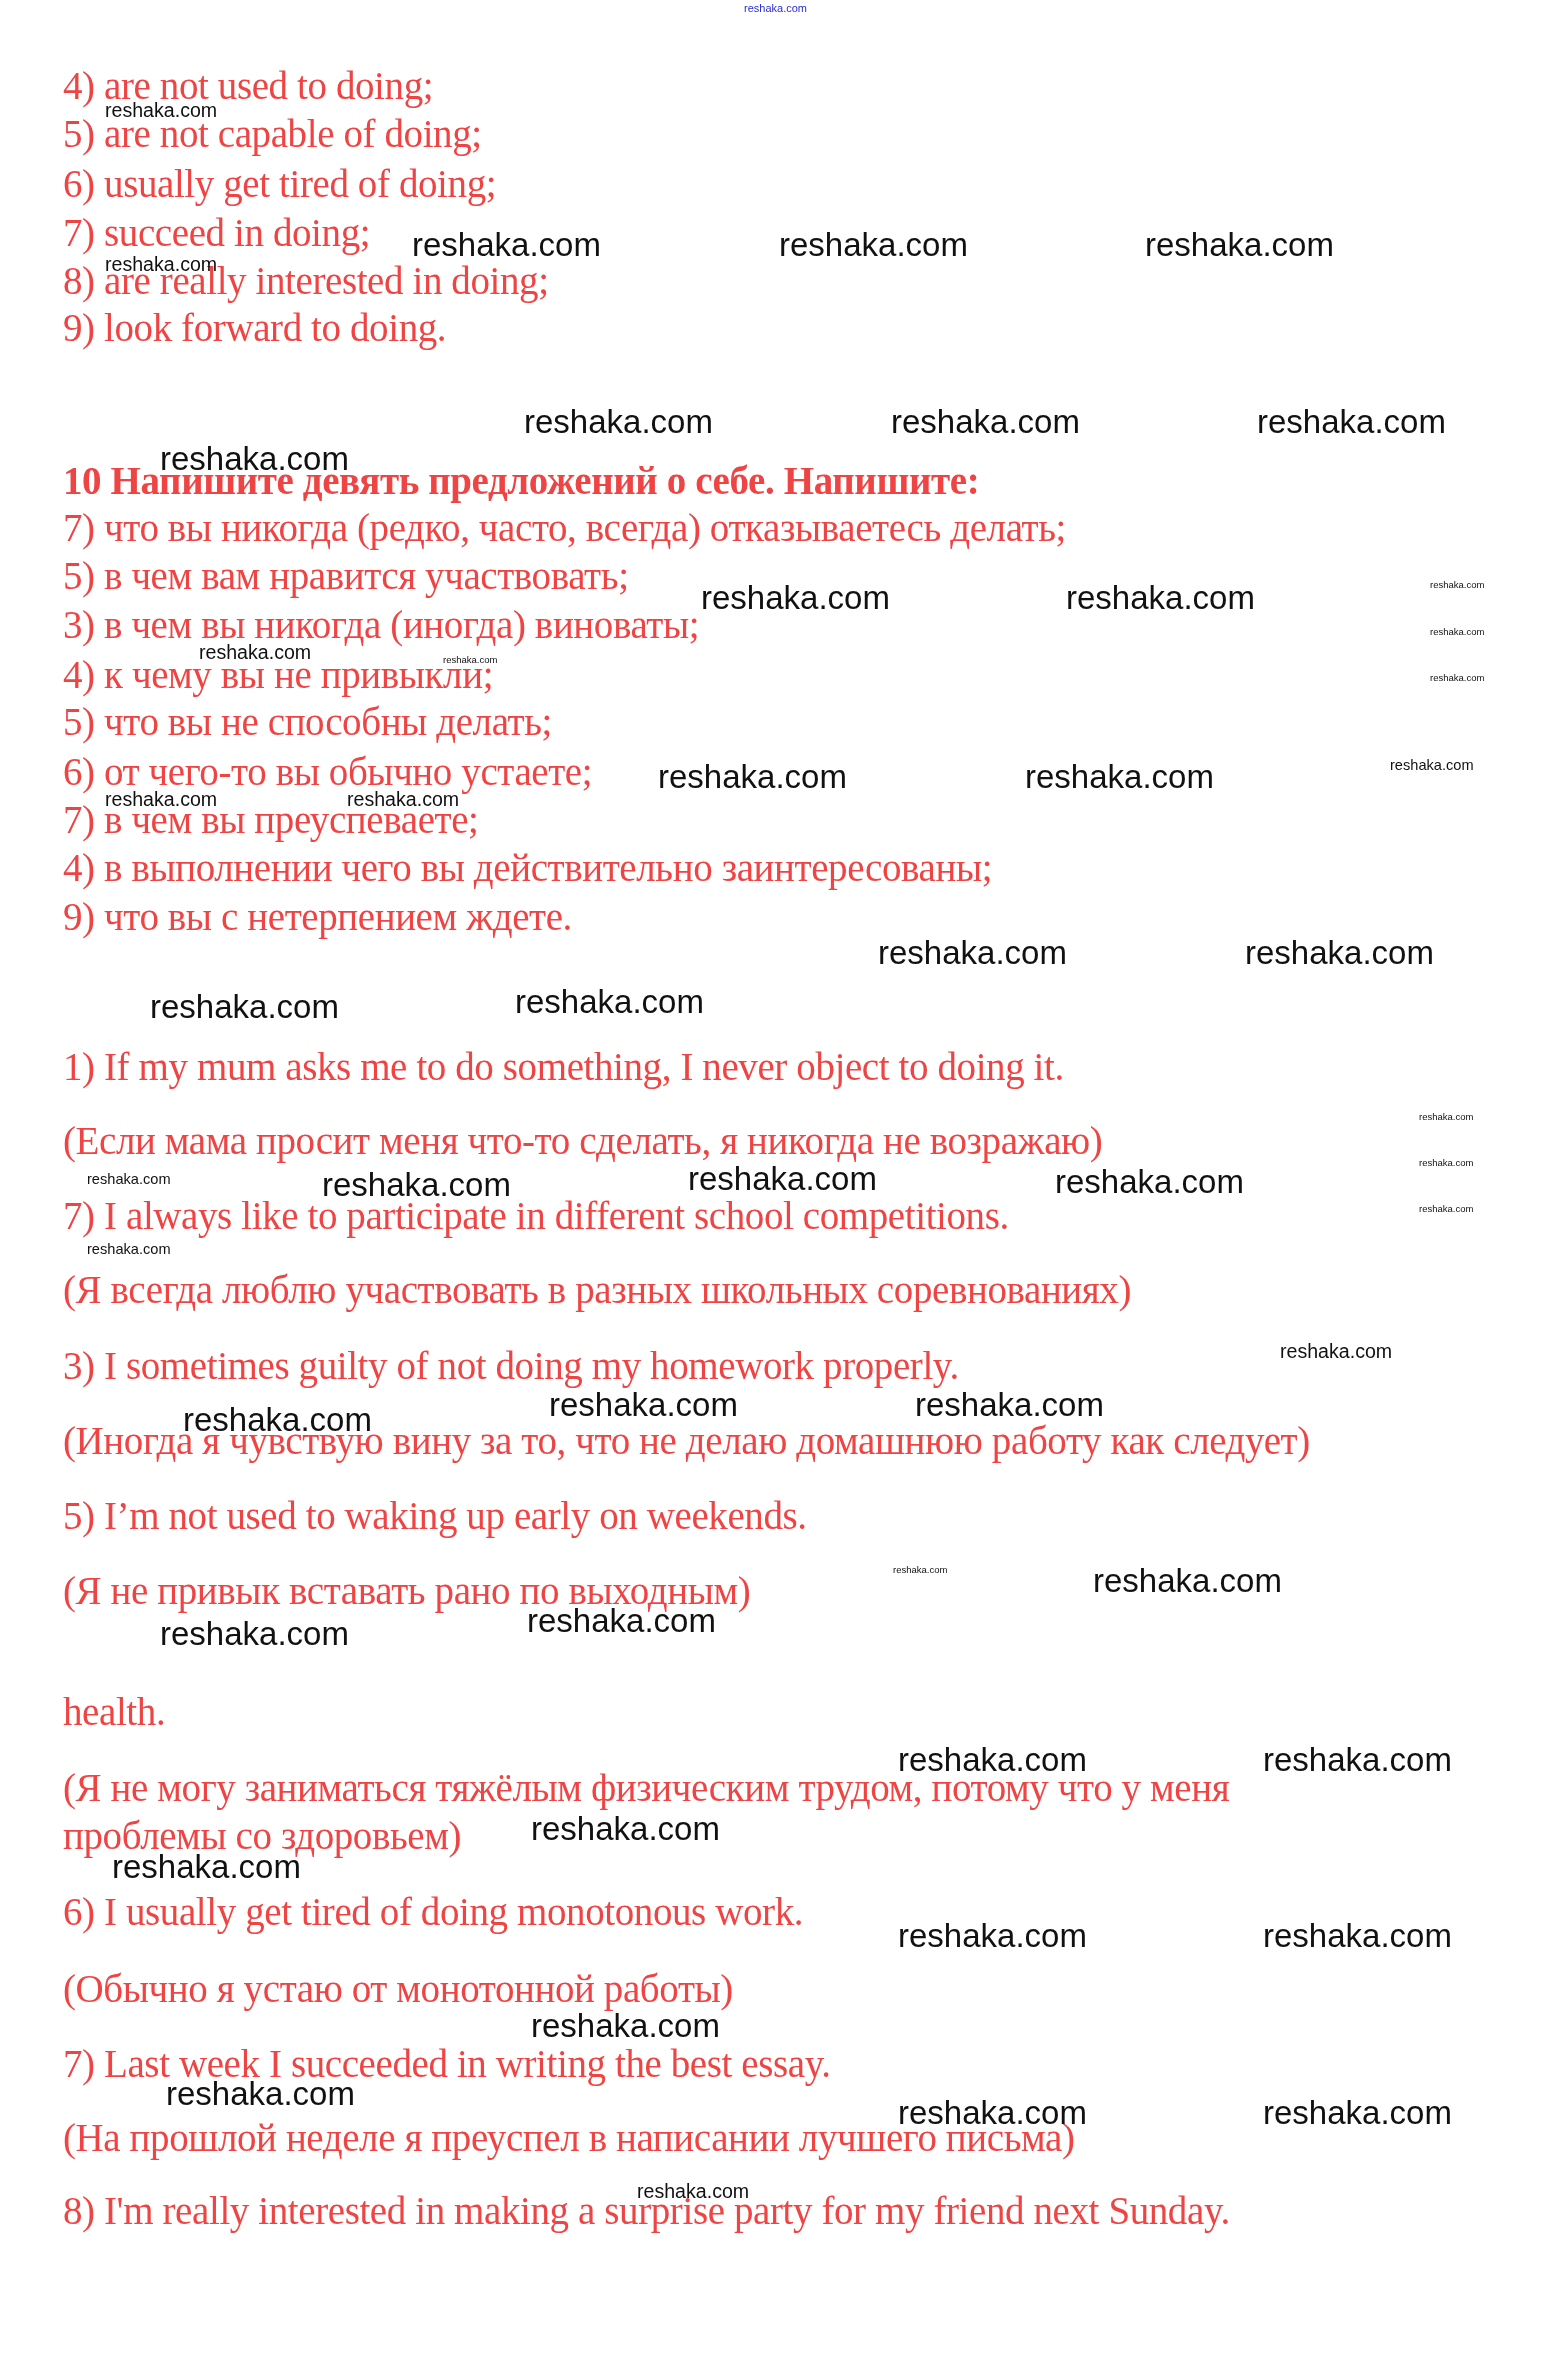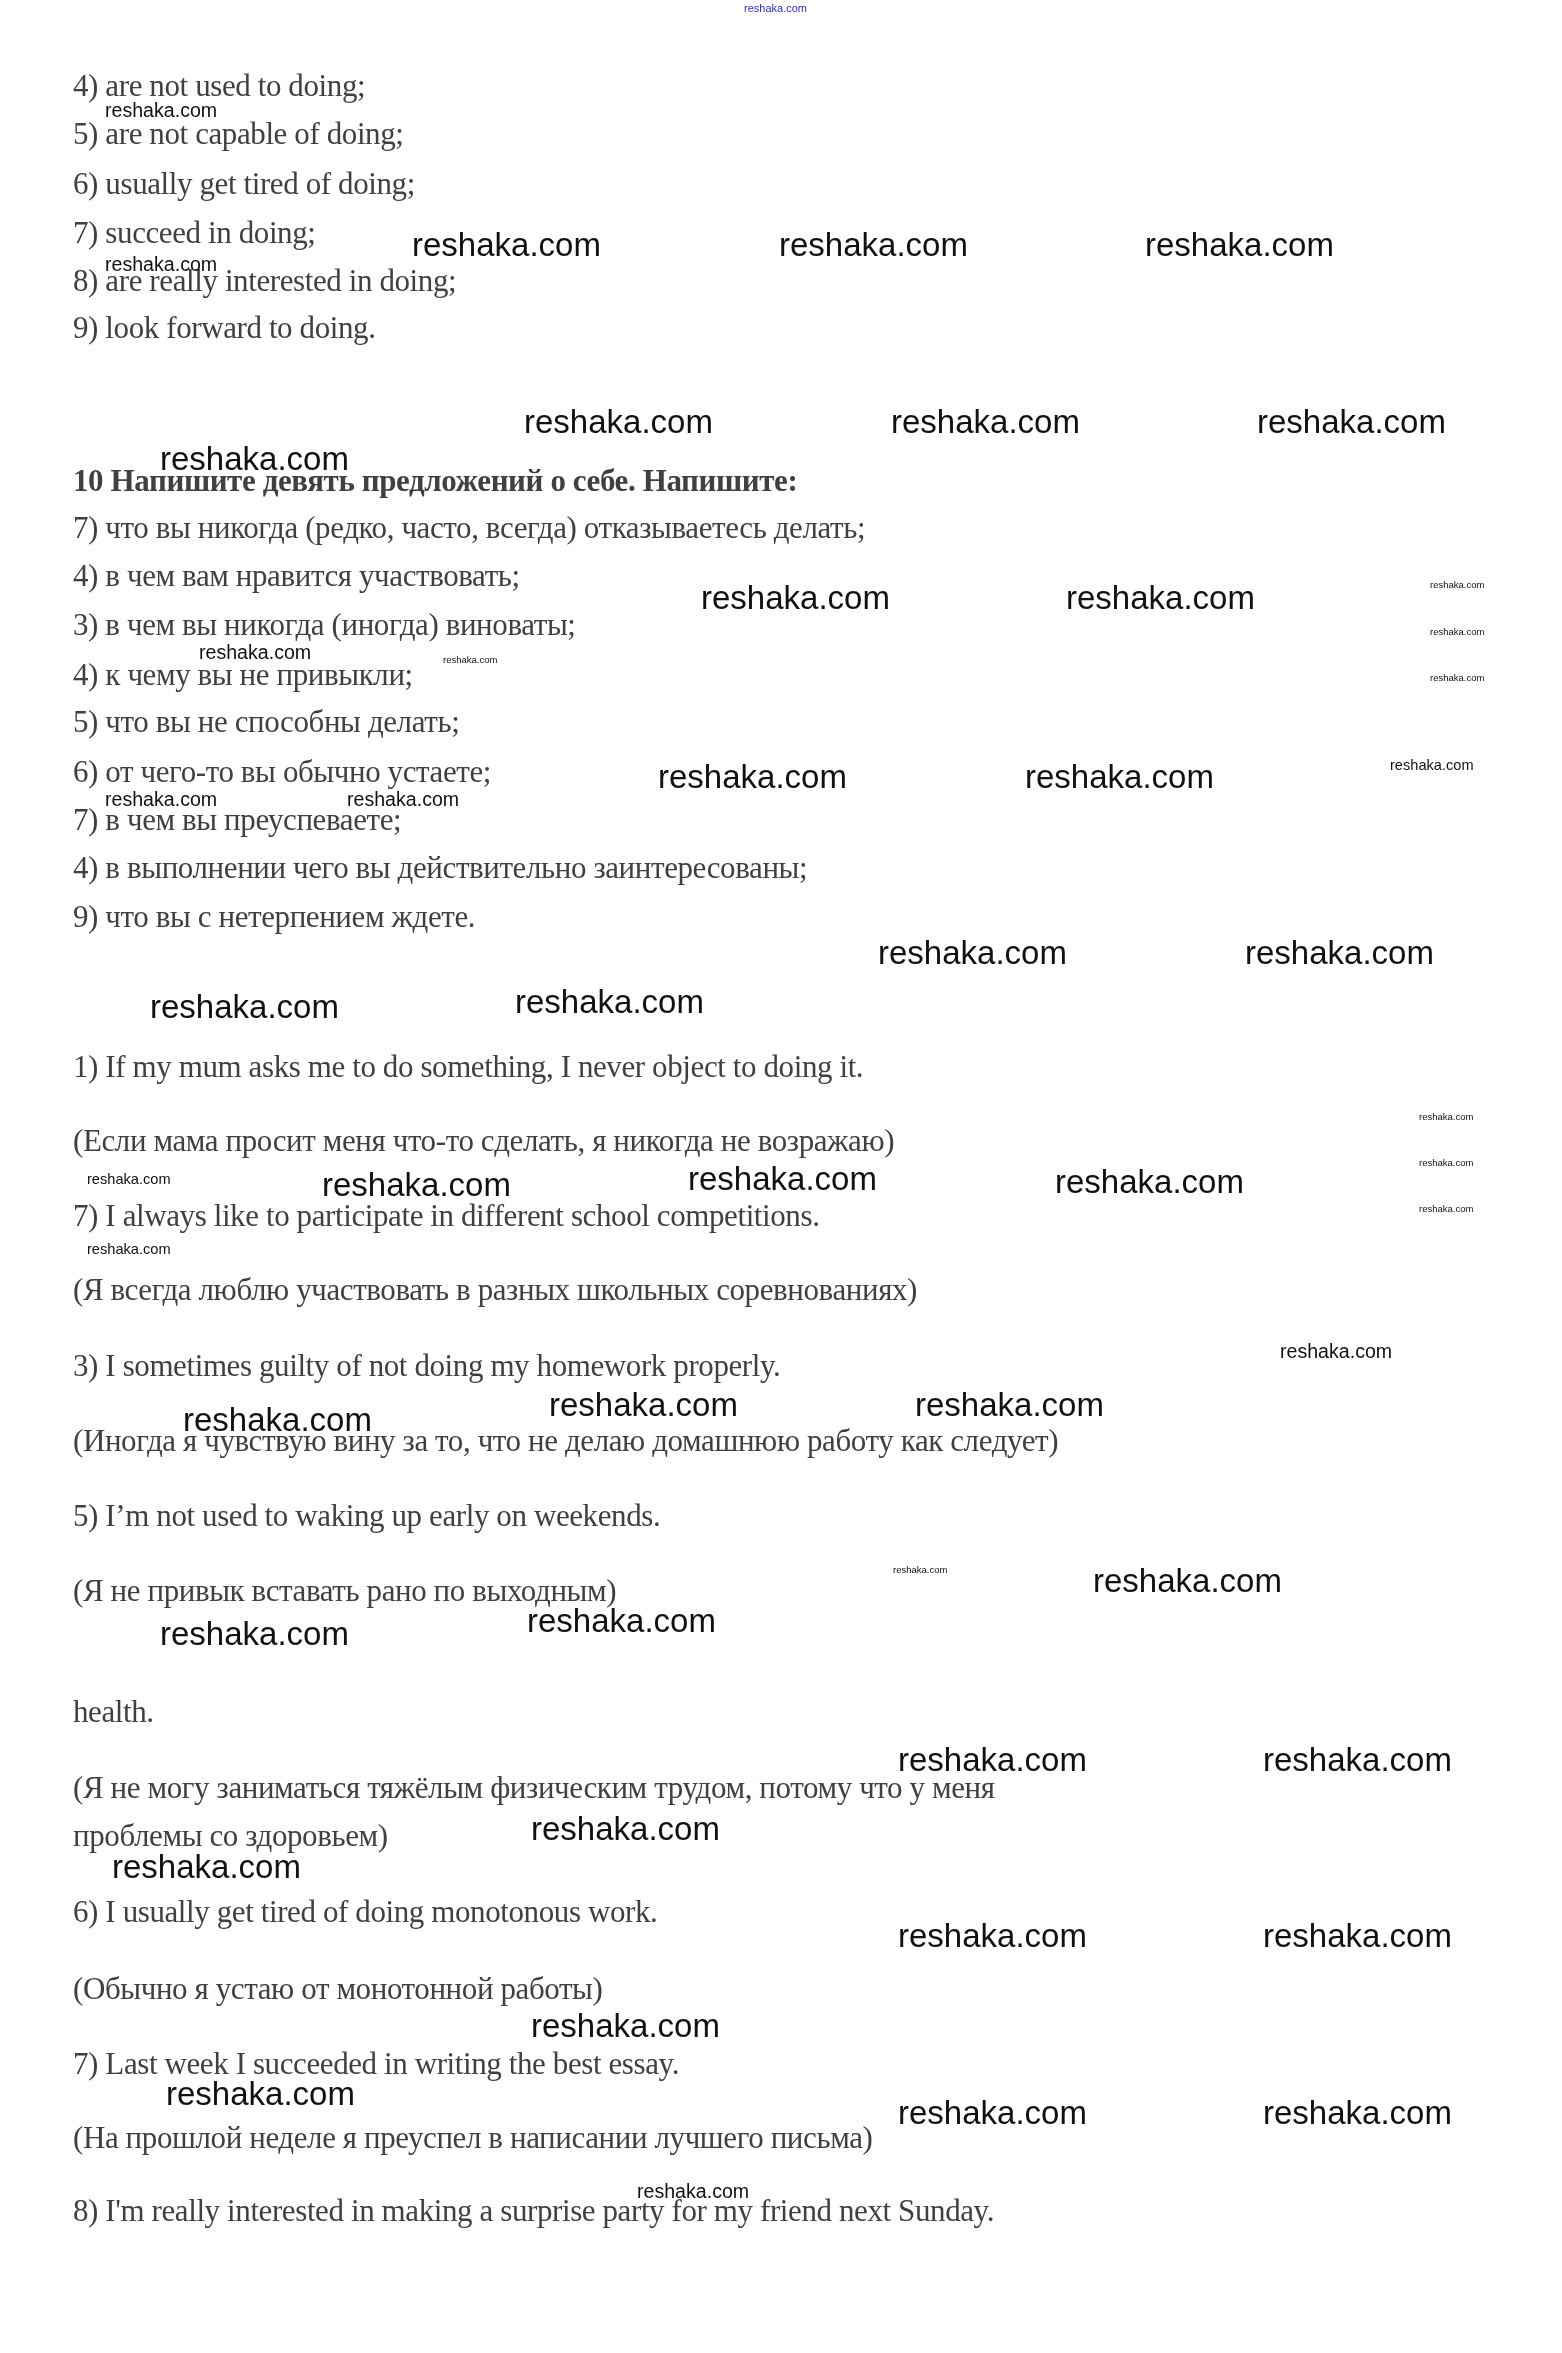--- a/index.html
+++ b/index.html
@@ -1,19 +1,19 @@
 <!DOCTYPE html>
 <html style="font-size:11.6px"><head>
 <meta charset="utf-8">
 <style>
   html, body { margin:0; padding:0; background:#ffffff; }
   body { width:1562px; height:2354px; position:relative; overflow:hidden; }
   .page { position:absolute; left:0; top:0; width:1270px; height:2354px; background:#fff; }
-  .line { position:absolute; left:73px; white-space:nowrap;
-          font-family:"Liberation Serif", serif; font-size:31px; color:#404040; line-height:1; transform:translateY(-50%); letter-spacing:-0.4px; }
+  .line { position:absolute; left:63px; white-space:nowrap;
+          font-family:"Liberation Serif", serif; font-size:39px; color:#ef4444; line-height:1; transform:translateY(-50%); letter-spacing:-0.4px; }
   .heading { font-weight:bold; }
   .wm { position:absolute; white-space:nowrap; font-family:"Liberation Sans", sans-serif; color:#111; line-height:1; transform:translateY(-50%); }
   .wm-l { font-size:33px; }
   .wm-m { font-size:19.6px; }
   .wm-s { font-size:9.5px; }
   .top-link { position:absolute; left:744px; top:1.5px; font-family:"Liberation Sans", sans-serif; font-size:11px; color:#2b2bd6; text-decoration:none; }
 </style>
 </head>
 <body>
 
@@ -23,21 +23,21 @@
 
   <div class="line" style="top:85px">4) are not used to doing;</div>
   <div class="line" style="top:133px">5) are not capable of doing;</div>
   <div class="line" style="top:183px">6) usually get tired of doing;</div>
   <div class="line" style="top:232px">7) succeed in doing;</div>
   <div class="line" style="top:280px">8) are really interested in doing;</div>
   <div class="line" style="top:327px">9) look forward to doing.</div>
 
   <div class="line heading" style="top:480px">10 Напишите девять предложений о себе. Напишите:</div>
   <div class="line" style="top:527px">7) что вы никогда (редко, часто, всегда) отказываетесь делать;</div>
-  <div class="line" style="top:575px">4) в чем вам нравится участвовать;</div>
+  <div class="line" style="top:575px">5) в чем вам нравится участвовать;</div>
   <div class="line" style="top:624px">3) в чем вы никогда (иногда) виноваты;</div>
   <div class="line" style="top:674px">4) к чему вы не привыкли;</div>
   <div class="line" style="top:721px">5) что вы не способны делать;</div>
   <div class="line" style="top:771px">6) от чего-то вы обычно устаете;</div>
   <div class="line" style="top:819px">7) в чем вы преуспеваете;</div>
   <div class="line" style="top:867px">4) в выполнении чего вы действительно заинтересованы;</div>
   <div class="line" style="top:916px">9) что вы с нетерпением ждете.</div>
 
   <div class="line" style="top:1066px">1) If my mum asks me to do something, I never object to doing it.</div>
   <div class="line" style="top:1140px">(Если мама просит меня что-то сделать, я никогда не возражаю)</div>

